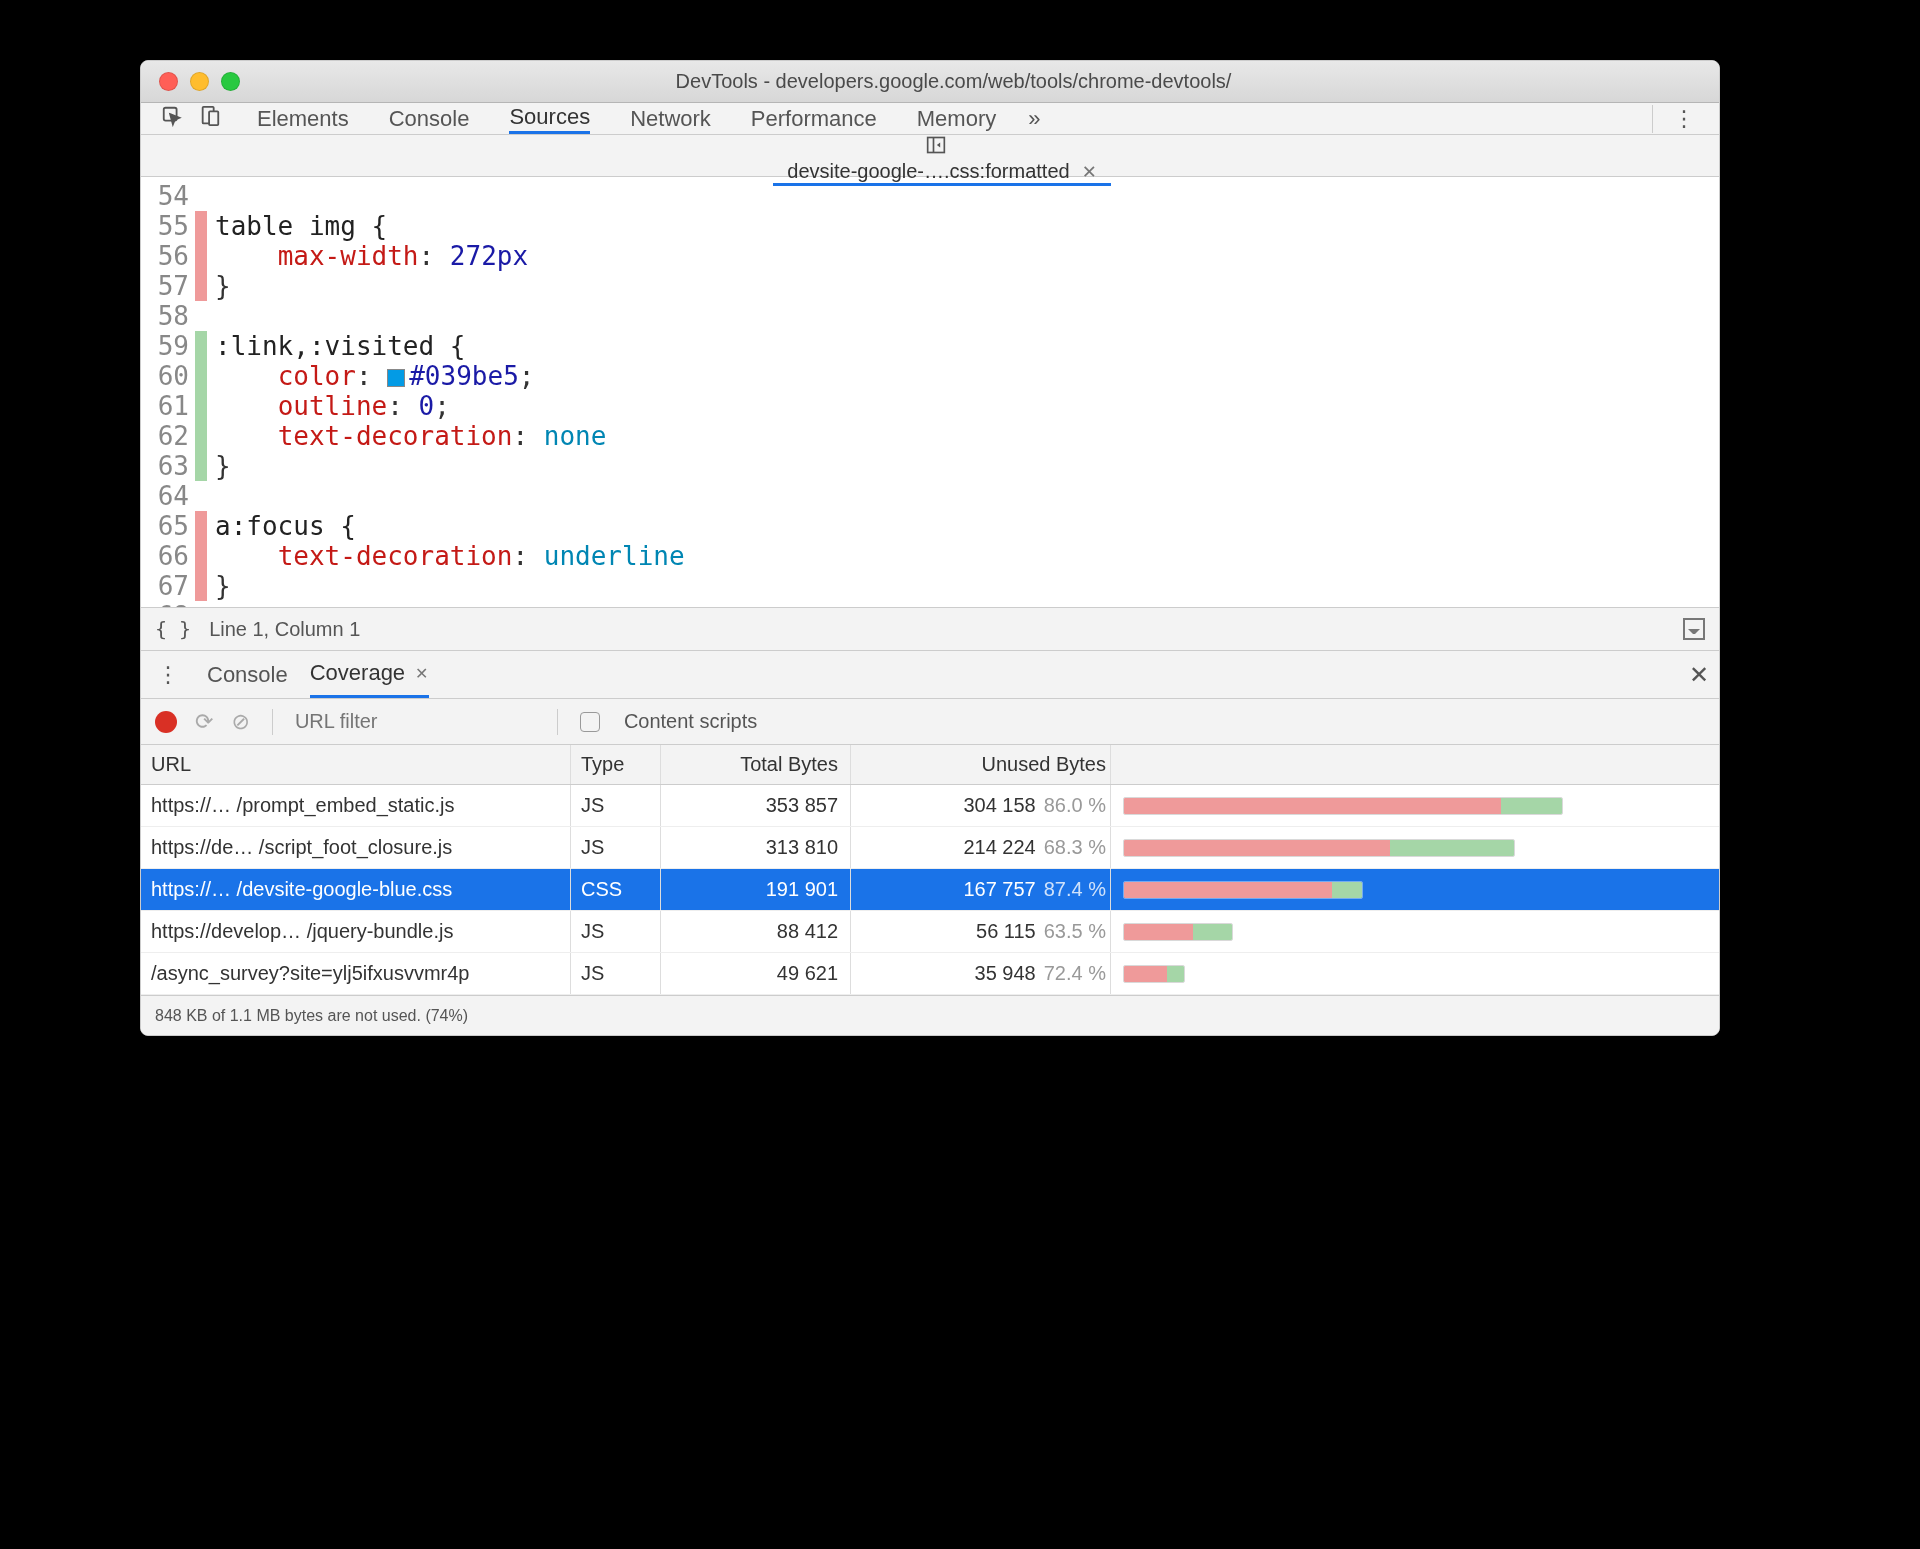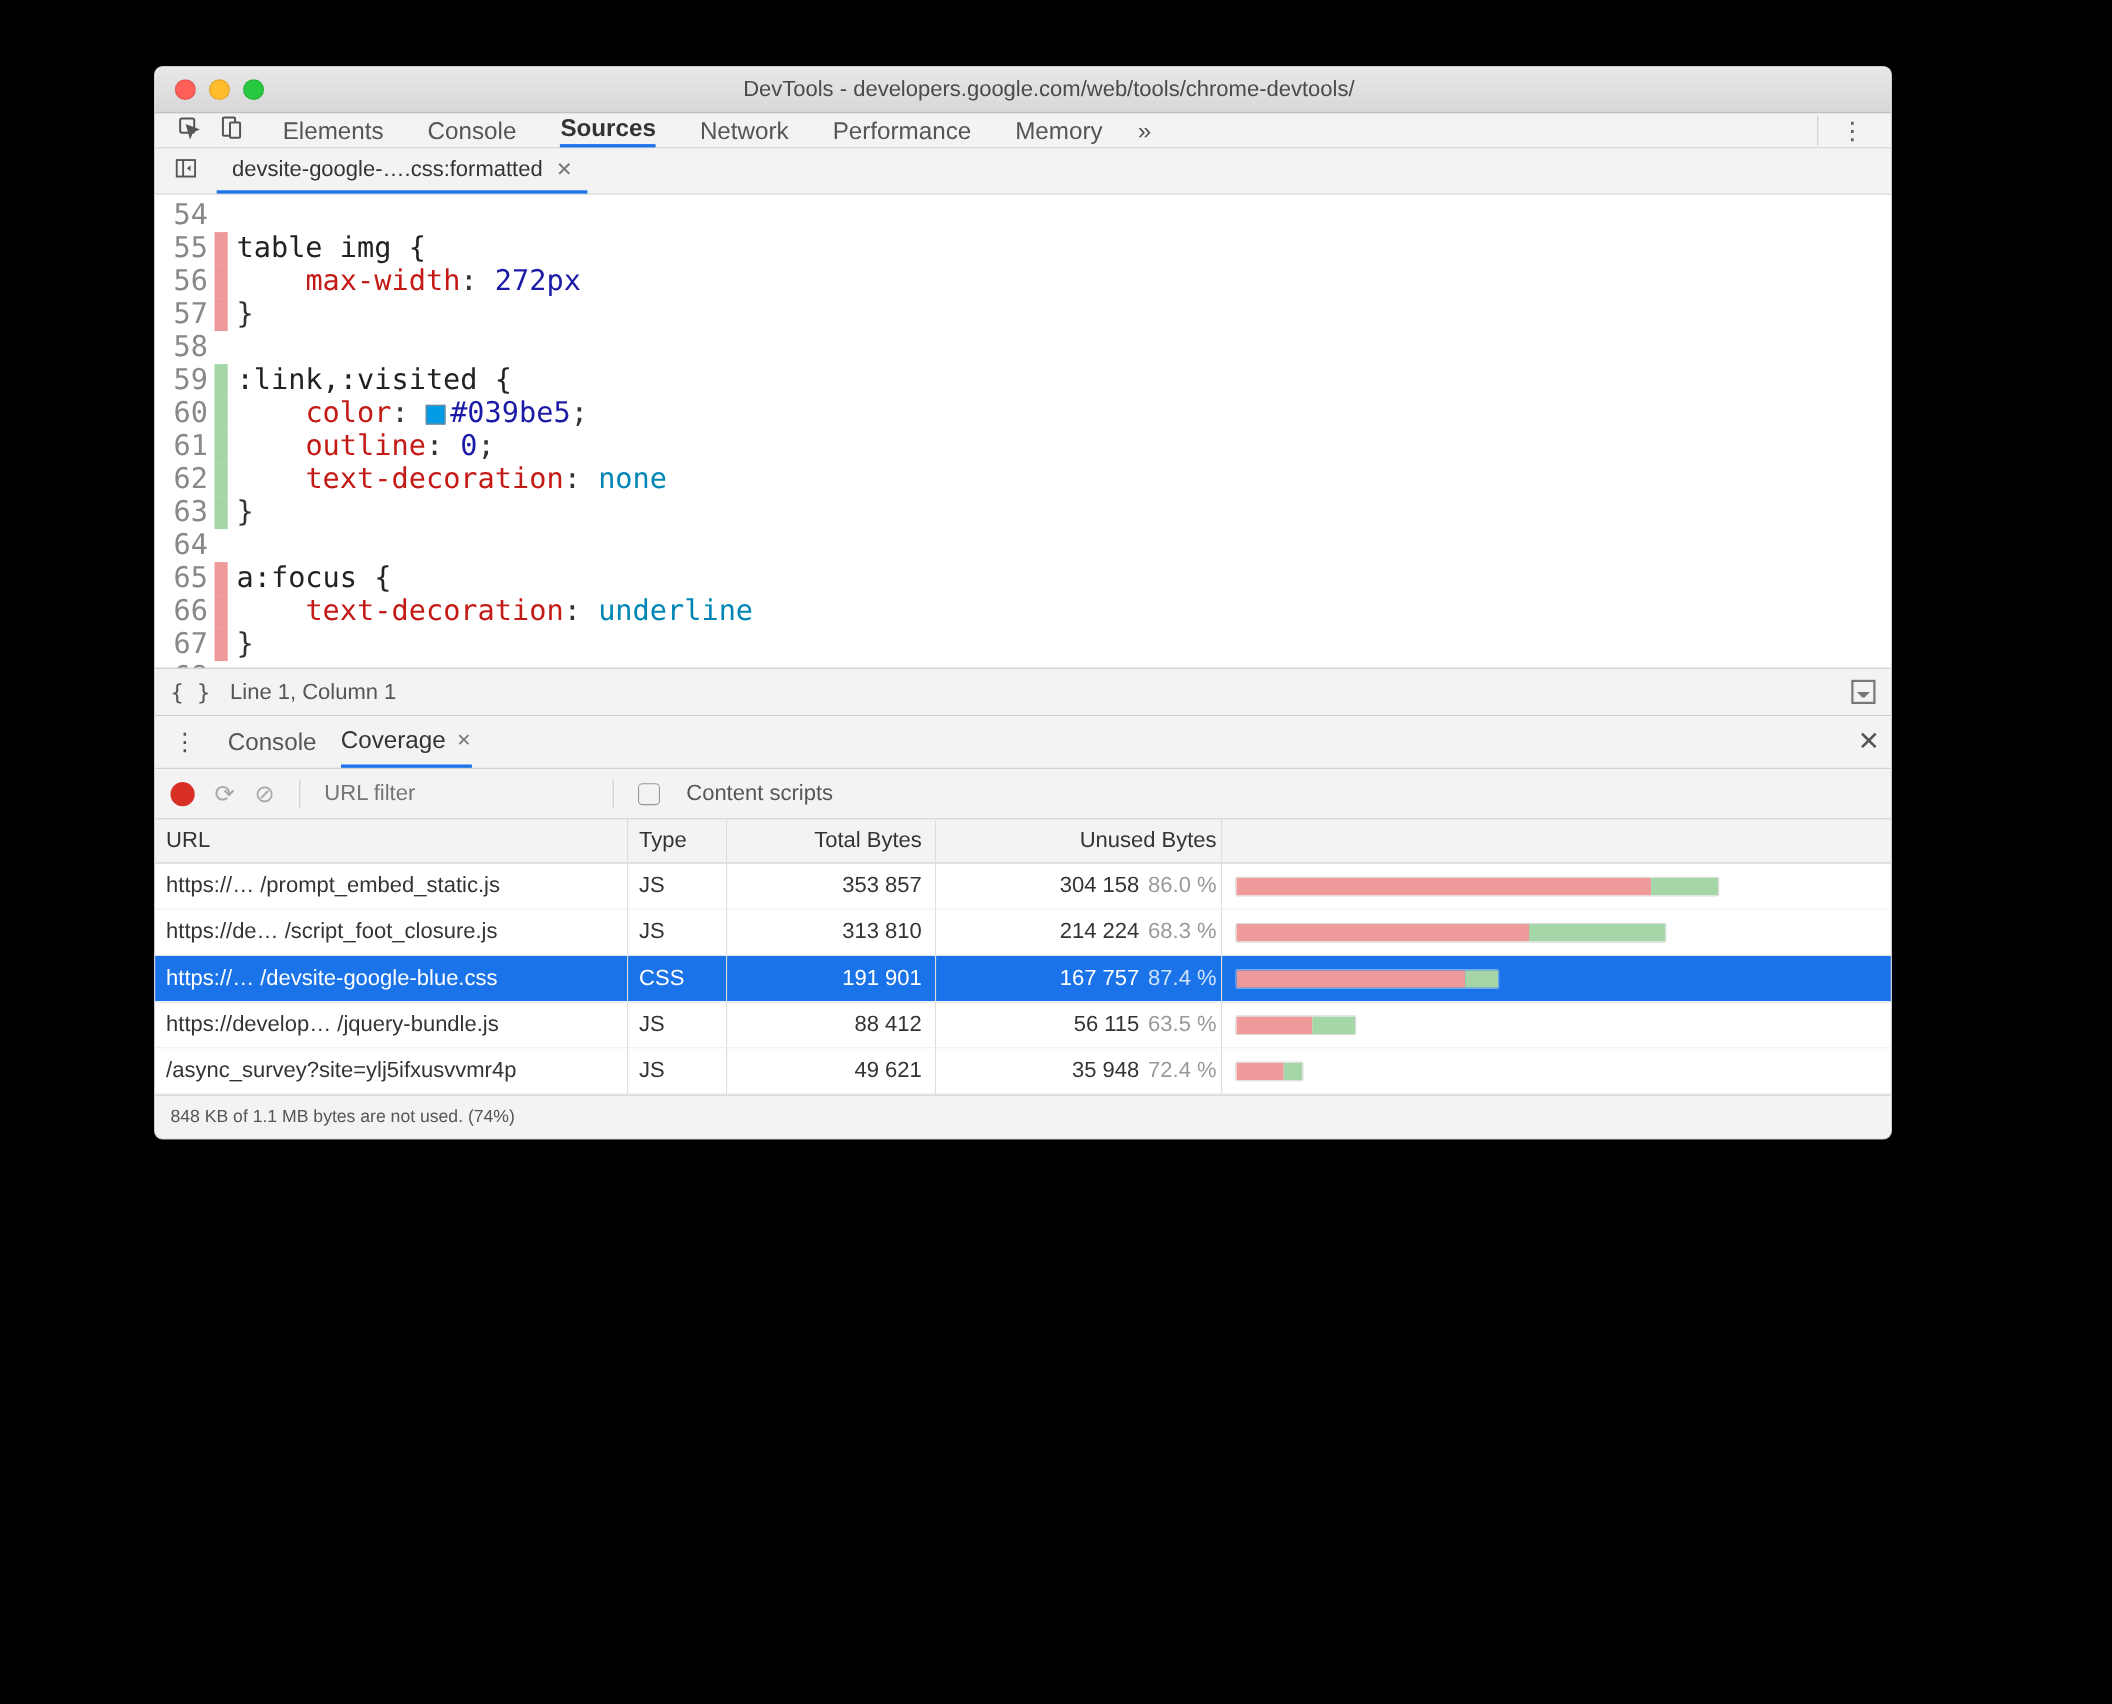--- a/index.html
+++ b/index.html
@@ -42,28 +42,28 @@
   }
   
   .main-toolbar{
     height:32px; background:#f3f3f3; border-bottom:1px solid #ccc;
     display:flex; align-items:center; padding:0 12px;
     font-size:22px; color:#555;
   }
   .main-toolbar .icon-btn{width:38px; text-align:center; cursor:pointer;}
   .tabs-top{display:flex; margin-left:28px; gap:40px; align-items:center; height:100%;}
   .tabs-top .tab{height:100%; display:flex; align-items:center; cursor:pointer; color:#555;}
-  .tabs-top .tab.active{color:#333; border-bottom:3px solid #1a73e8;font-weight:bold;}
+  .tabs-top .tab.active{color:#333; border-bottom:3px solid #1a73e8;}
   .overflow-more{margin-left:32px; cursor:pointer;}
   .main-toolbar .spacer{flex:1;}
   .kebab{cursor:pointer; font-size:22px; padding:0 12px;}
   
   .filebar{
     height:42px; background:#f3f3f3; border-bottom:1px solid #ccc;
-    display:flex; align-items:center; padding-left:12px; font-size:20px; color:#555;
+    display:flex; align-items:center; padding-left:12px; font-size:20px; color:#555;flex-direction:column;
   }
   .filebar .nav-icon{width:32px; text-align:center; cursor:pointer; font-size:18px;}
   .file-tab{
     margin-left:12px; padding:0 14px; height:100%; display:flex; align-items:center;
     border-bottom:3px solid #1a73e8; cursor:pointer; color:#333; gap:12px;
   }
   .file-tab .close{color:#777; font-size:18px; cursor:pointer;}
   
   .code-area{ background:#fff; display:flex; font-family: Menlo, Consolas, monospace; font-size:26px; height:430px; overflow:hidden;}
   .gutter{ text-align:right; color:#888; padding:4px 6px 0 0; line-height:30px; user-select:none; min-width:54px;}

